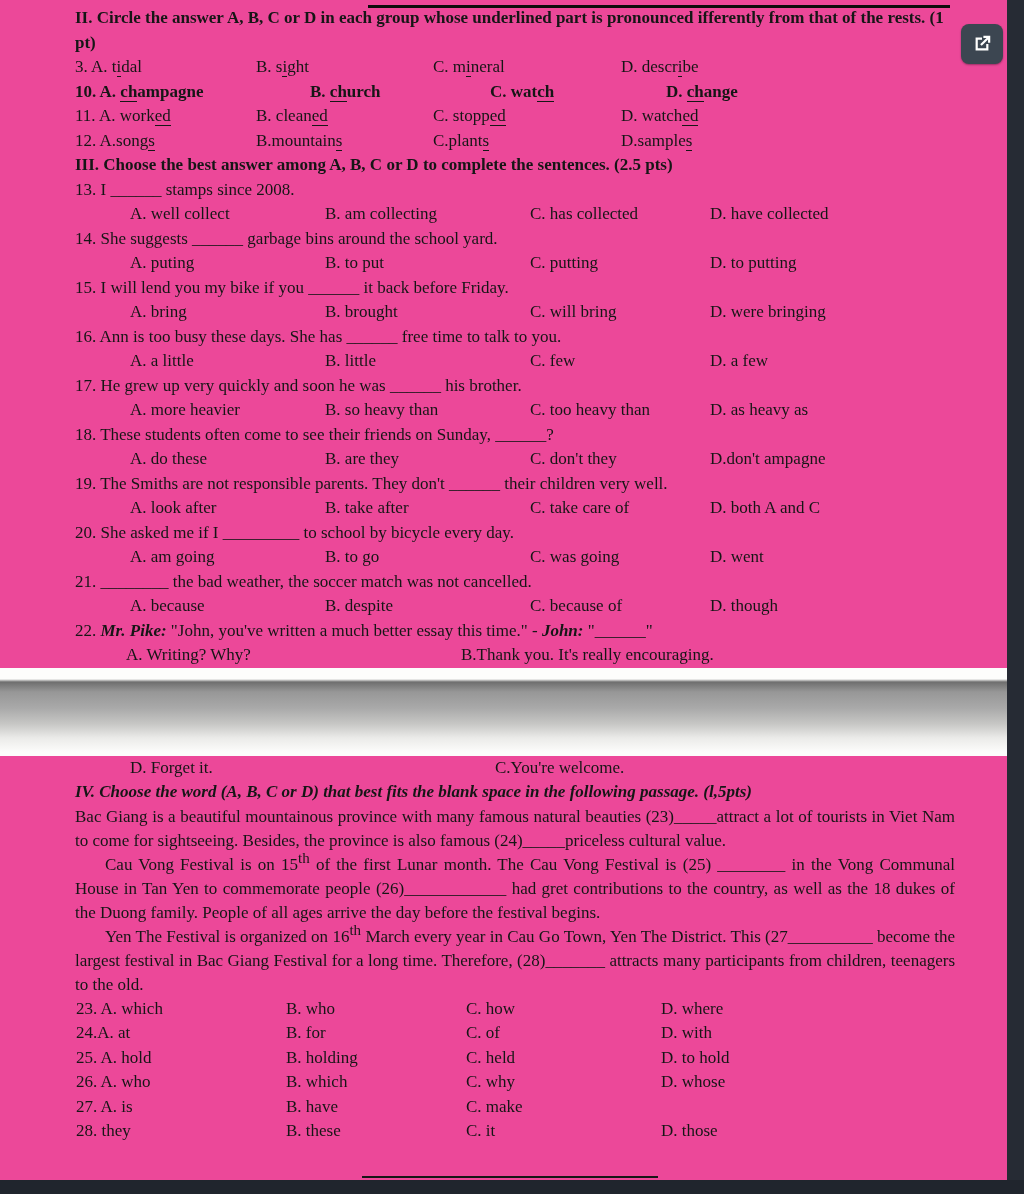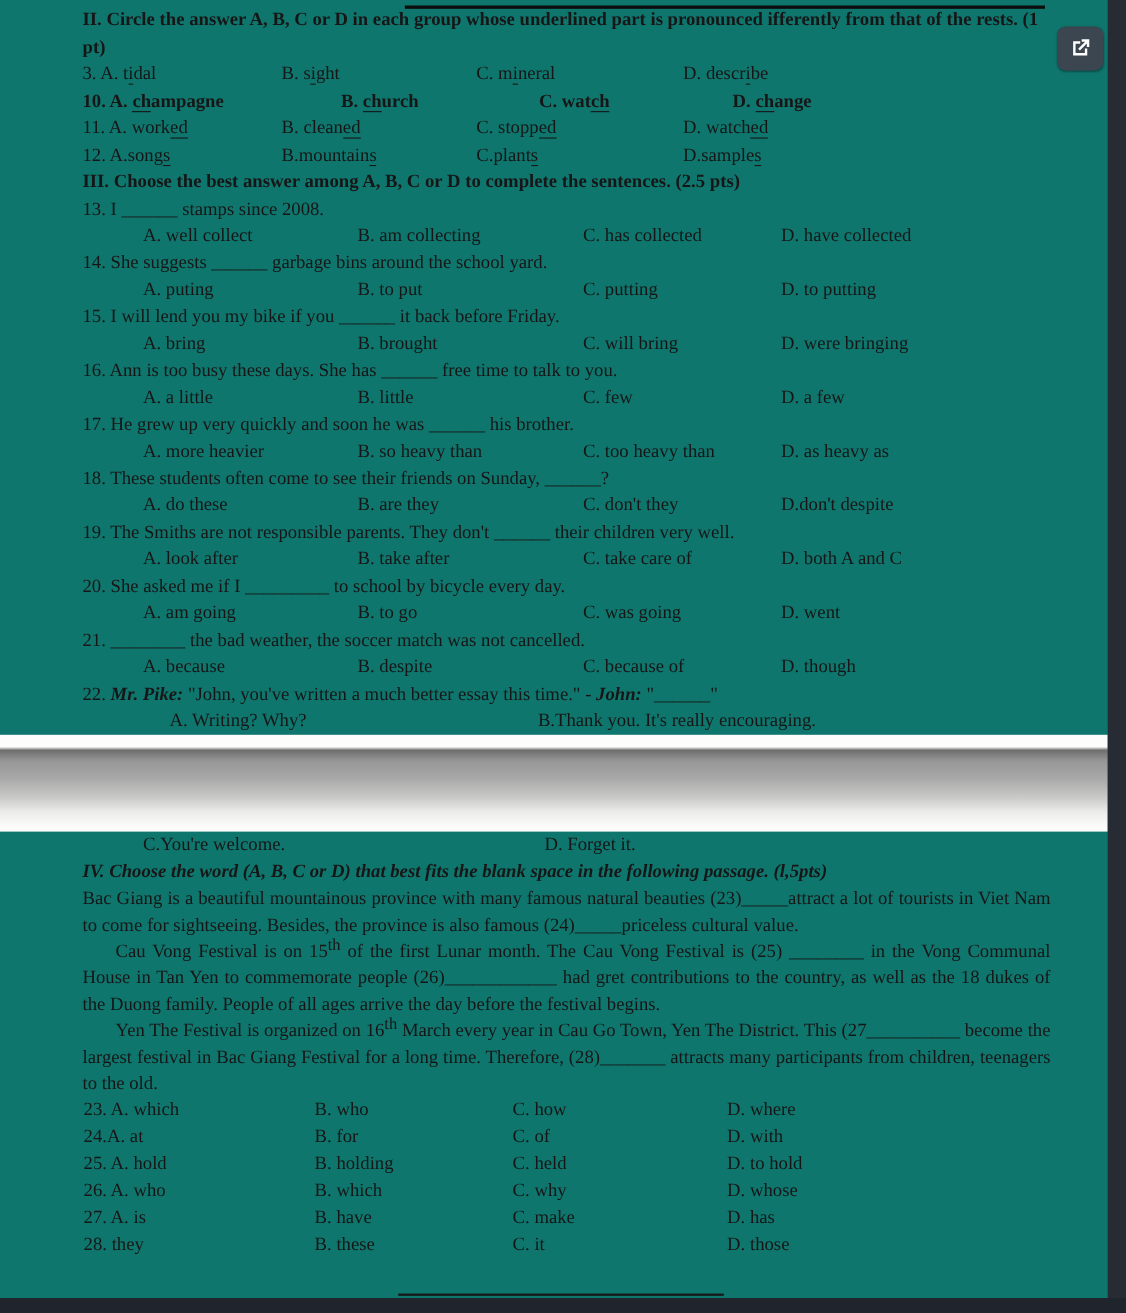--- a/index.html
+++ b/index.html
@@ -2,34 +2,34 @@
 <html><head>
 <meta charset="utf-8">
 <style>
   html,body{margin:0;padding:0;}
   body{
     width:1024px;height:1194px;position:relative;overflow:hidden;
     background:#fcfcfb;
     font-family:"Liberation Serif","DejaVu Serif",serif;
     color:#161616;
   }
-  .page{position:absolute;inset:0;background:#0f766e;}
+  .page{position:absolute;inset:0;background:#ec4899;}
   .content{
     position:absolute;left:75px;top:6px;width:880px;
     font-size:17px;line-height:24.5px;
   }
   .heading{font-weight:bold;}
   .heading.bi{font-style:italic;}
   .stem{white-space:nowrap;}
   .optrow{display:grid;}
   .optrow .cell{white-space:nowrap;overflow:visible;}
   .pron{grid-template-columns:181px 177px 188px 1fr;}
   .pron.b{font-weight:bold;grid-template-columns:235px 180px 176px 1fr;}
   .o4{grid-template-columns:195px 205px 180px 1fr;margin-left:55px;}
-  .o2{grid-template-columns:335px 1fr;margin-left:79px;}
+  .o2{grid-template-columns:335px 1fr;margin-left:51px;}
   .ocd{grid-template-columns:365px 1fr;margin-left:55px;}
   .q4{grid-template-columns:210px 180px 195px 1fr;margin-left:1px;}
   .u{border-bottom:1.5px solid #161616;}
   .bi{font-weight:bold;font-style:italic;}
   sup{font-size:15px;line-height:0;font-family:Liberation Serif, serif;}
   .para{text-align:justify;line-height:24px;}
   .para.ind{text-indent:30px;}
   .pagebreak{
     position:relative;left:-75px;width:1007px;height:88px;
     background:linear-gradient(to bottom,
@@ -114,21 +114,21 @@
         <div class="cell"><span>A. more heavier</span></div>
         <div class="cell"><span>B. so heavy than</span></div>
         <div class="cell"><span>C. too heavy than</span></div>
         <div class="cell"><span>D. as heavy as</span></div>
       </div>
       <div class="stem"><span>18. These students often come to see their friends on Sunday, ______?</span></div>
       <div class="optrow o4">
         <div class="cell"><span>A. do these</span></div>
         <div class="cell"><span>B. are they</span></div>
         <div class="cell"><span>C. don't they</span></div>
-        <div class="cell"><span>D.don't despite</span></div>
+        <div class="cell"><span>D.don't ampagne</span></div>
       </div>
       <div class="stem"><span>19. The Smiths are not responsible parents. They don't ______ their children very well.</span></div>
       <div class="optrow o4">
         <div class="cell"><span>A. look after</span></div>
         <div class="cell"><span>B. take after</span></div>
         <div class="cell"><span>C. take care of</span></div>
         <div class="cell"><span>D. both A and C</span></div>
       </div>
       <div class="stem"><span>20. She asked me if I _________ to school by bicycle every day.</span></div>
       <div class="optrow o4">
@@ -144,22 +144,22 @@
         <div class="cell"><span>C. because of</span></div>
         <div class="cell"><span>D. though</span></div>
       </div>
       <div class="stem"><span>22. </span><span class="bi">Mr. Pike:</span><span> "John, you've written a much better essay this time." - </span><span class="bi">John:</span><span> "______"</span></div>
       <div class="optrow o2">
         <div class="cell"><span>A. Writing? Why?</span></div>
         <div class="cell"><span>B.Thank you. It's really encouraging.</span></div>
       </div>
       <div class="pagebreak"></div>
       <div class="optrow ocd">
+        <div class="cell"><span>D. Forget it.</span></div>
         <div class="cell"><span>C.You're welcome.</span></div>
-        <div class="cell"><span>D. Forget it.</span></div>
       </div>
       <div class="heading bi"><span>IV. Choose the word (A, B, C or D) that best fits the blank space in the following passage. (l,5pts)</span></div>
       <div class="para"><span>Bac Giang is a beautiful mountainous province with many famous natural beauties (23)_____attract a lot of tourists in Viet Nam to come for sightseeing. Besides, the province is also famous (24)_____priceless cultural value.</span></div>
       <div class="para ind"><span>Cau Vong Festival is on 15</span><sup>th</sup><span> of the first Lunar month. The Cau Vong Festival is (25) ________ in the Vong Communal House in Tan Yen to commemorate people (26)____________ had gret contributions to the country, as well as the 18 dukes of the Duong family. People of all ages arrive the day before the festival begins.</span></div>
       <div class="para ind"><span>Yen The Festival is organized on 16</span><sup>th</sup><span> March every year in Cau Go Town, Yen The District. This (27__________ become the largest festival in Bac Giang Festival for a long time. Therefore, (28)_______ attracts many participants from children, teenagers to the old.</span></div>
       <div class="optrow q4">
         <div class="cell"><span>23. A. which</span></div>
         <div class="cell"><span>B. who</span></div>
         <div class="cell"><span>C. how</span></div>
         <div class="cell"><span>D. where</span></div>
@@ -179,21 +179,20 @@
       <div class="optrow q4">
         <div class="cell"><span>26. A. who</span></div>
         <div class="cell"><span>B. which</span></div>
         <div class="cell"><span>C. why</span></div>
         <div class="cell"><span>D. whose</span></div>
       </div>
       <div class="optrow q4">
         <div class="cell"><span>27. A. is</span></div>
         <div class="cell"><span>B. have</span></div>
         <div class="cell"><span>C. make</span></div>
-        <div class="cell"><span>D. has</span></div>
       </div>
       <div class="optrow q4">
         <div class="cell"><span>28. they</span></div>
         <div class="cell"><span>B. these</span></div>
         <div class="cell"><span>C. it</span></div>
         <div class="cell"><span>D. those</span></div>
       </div>
     </div>
   <div class="scan-rule-bottom"></div>
 </div>

